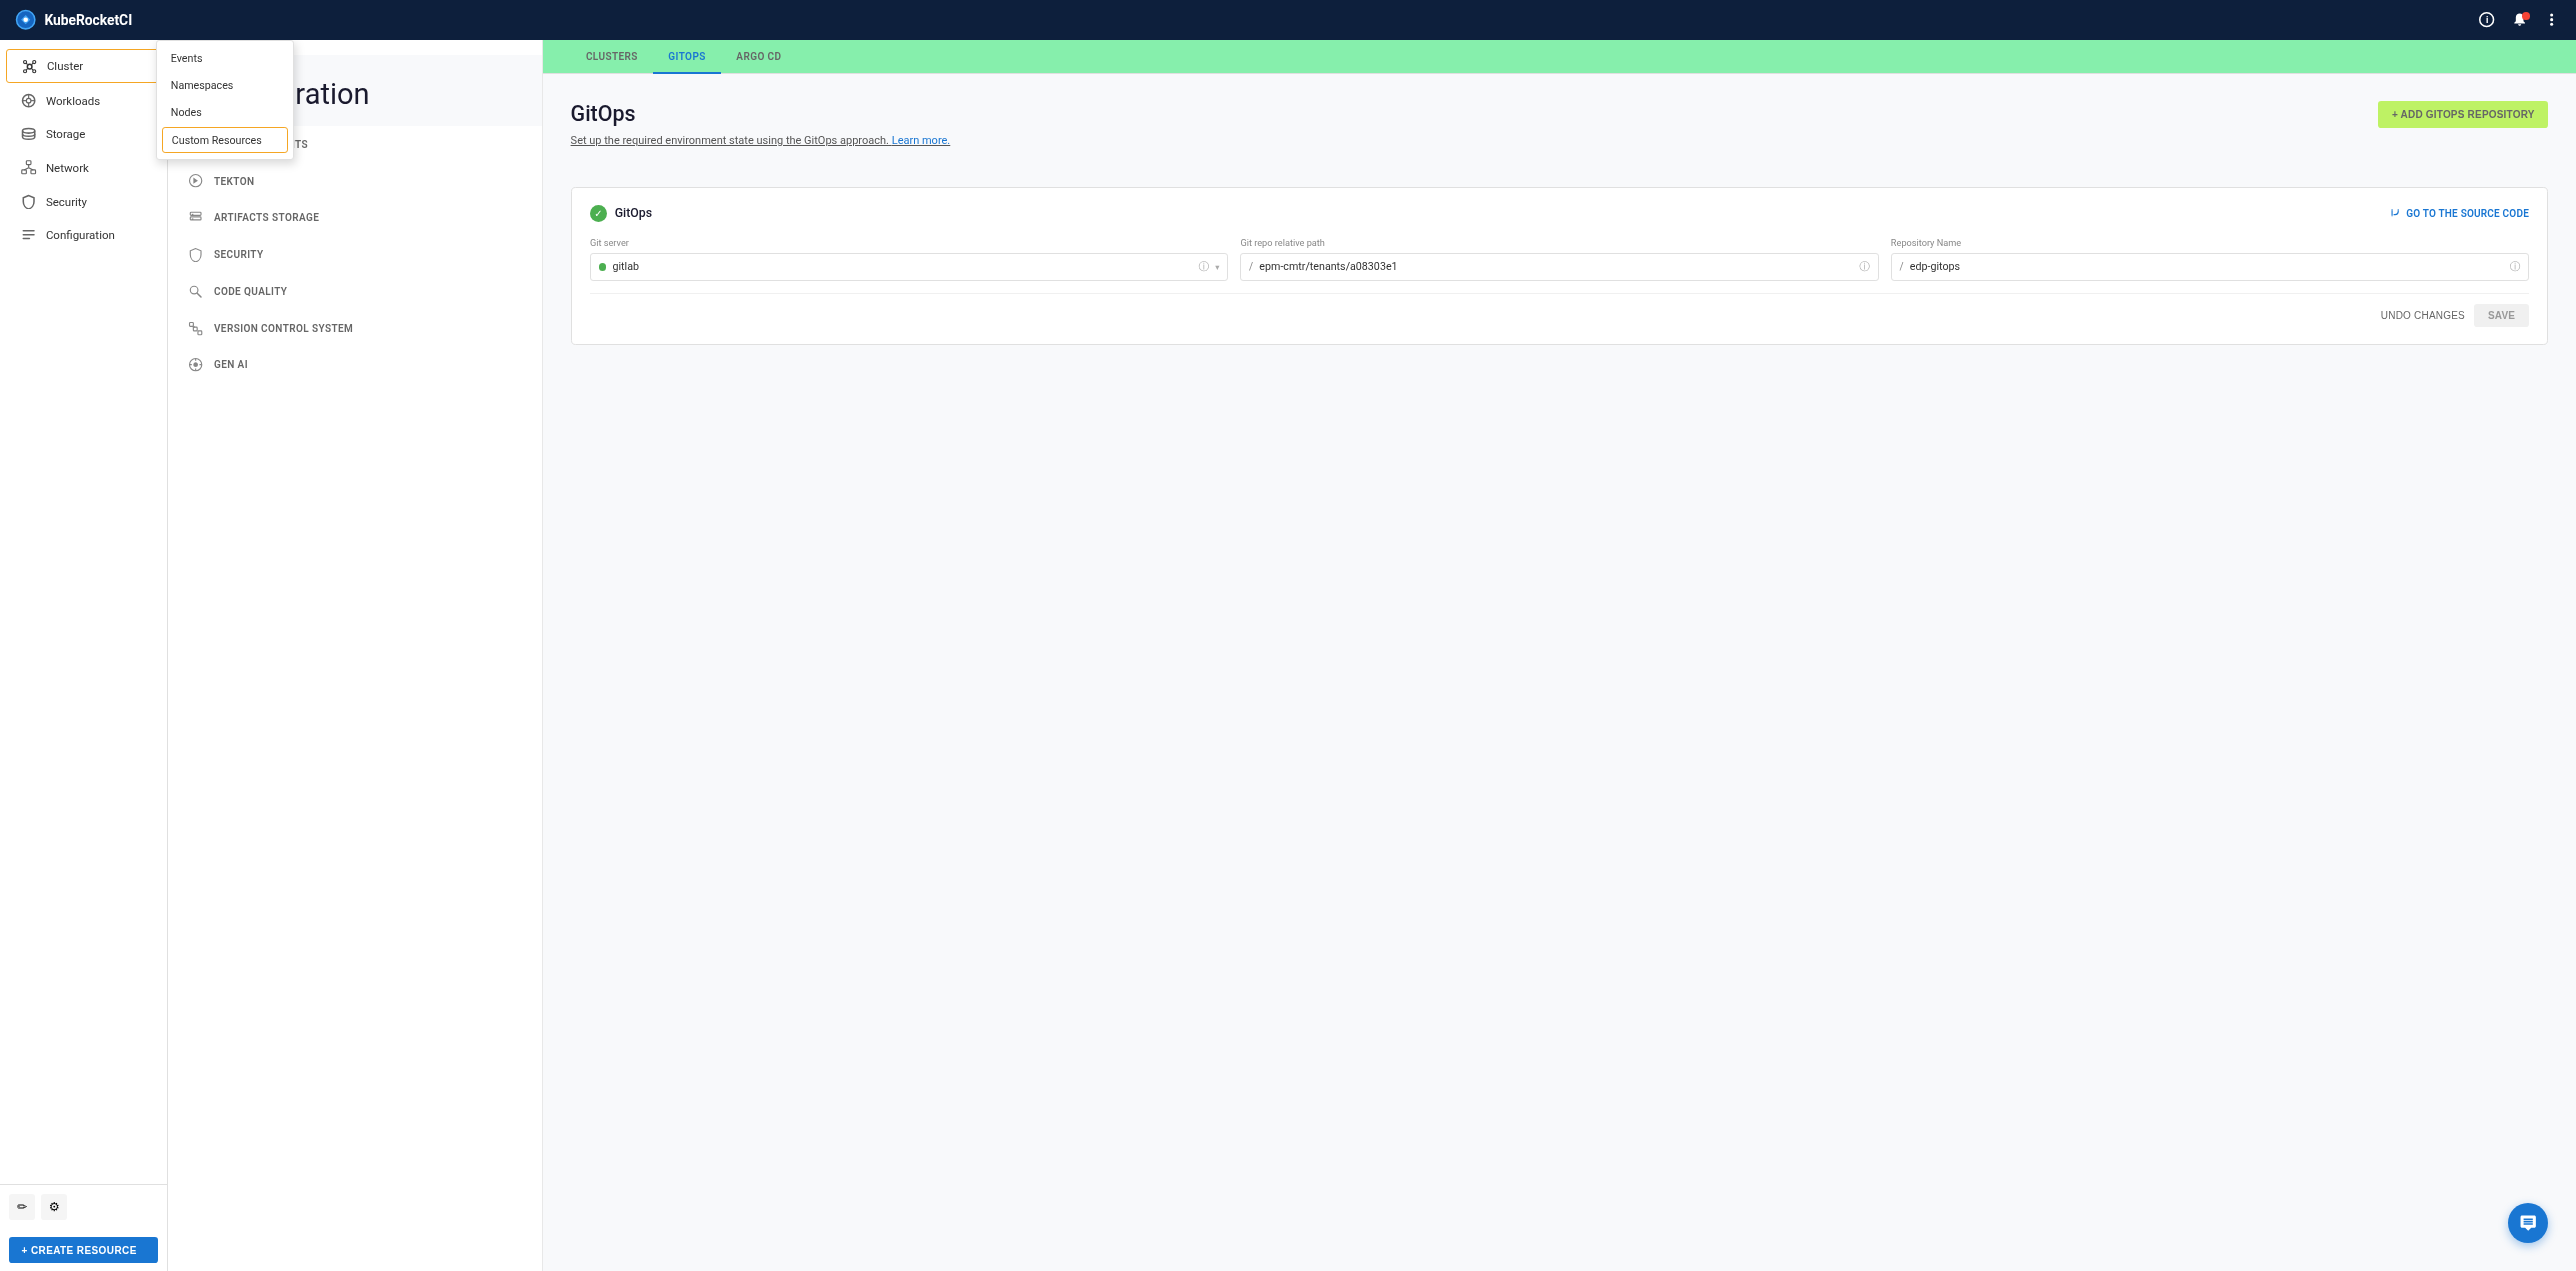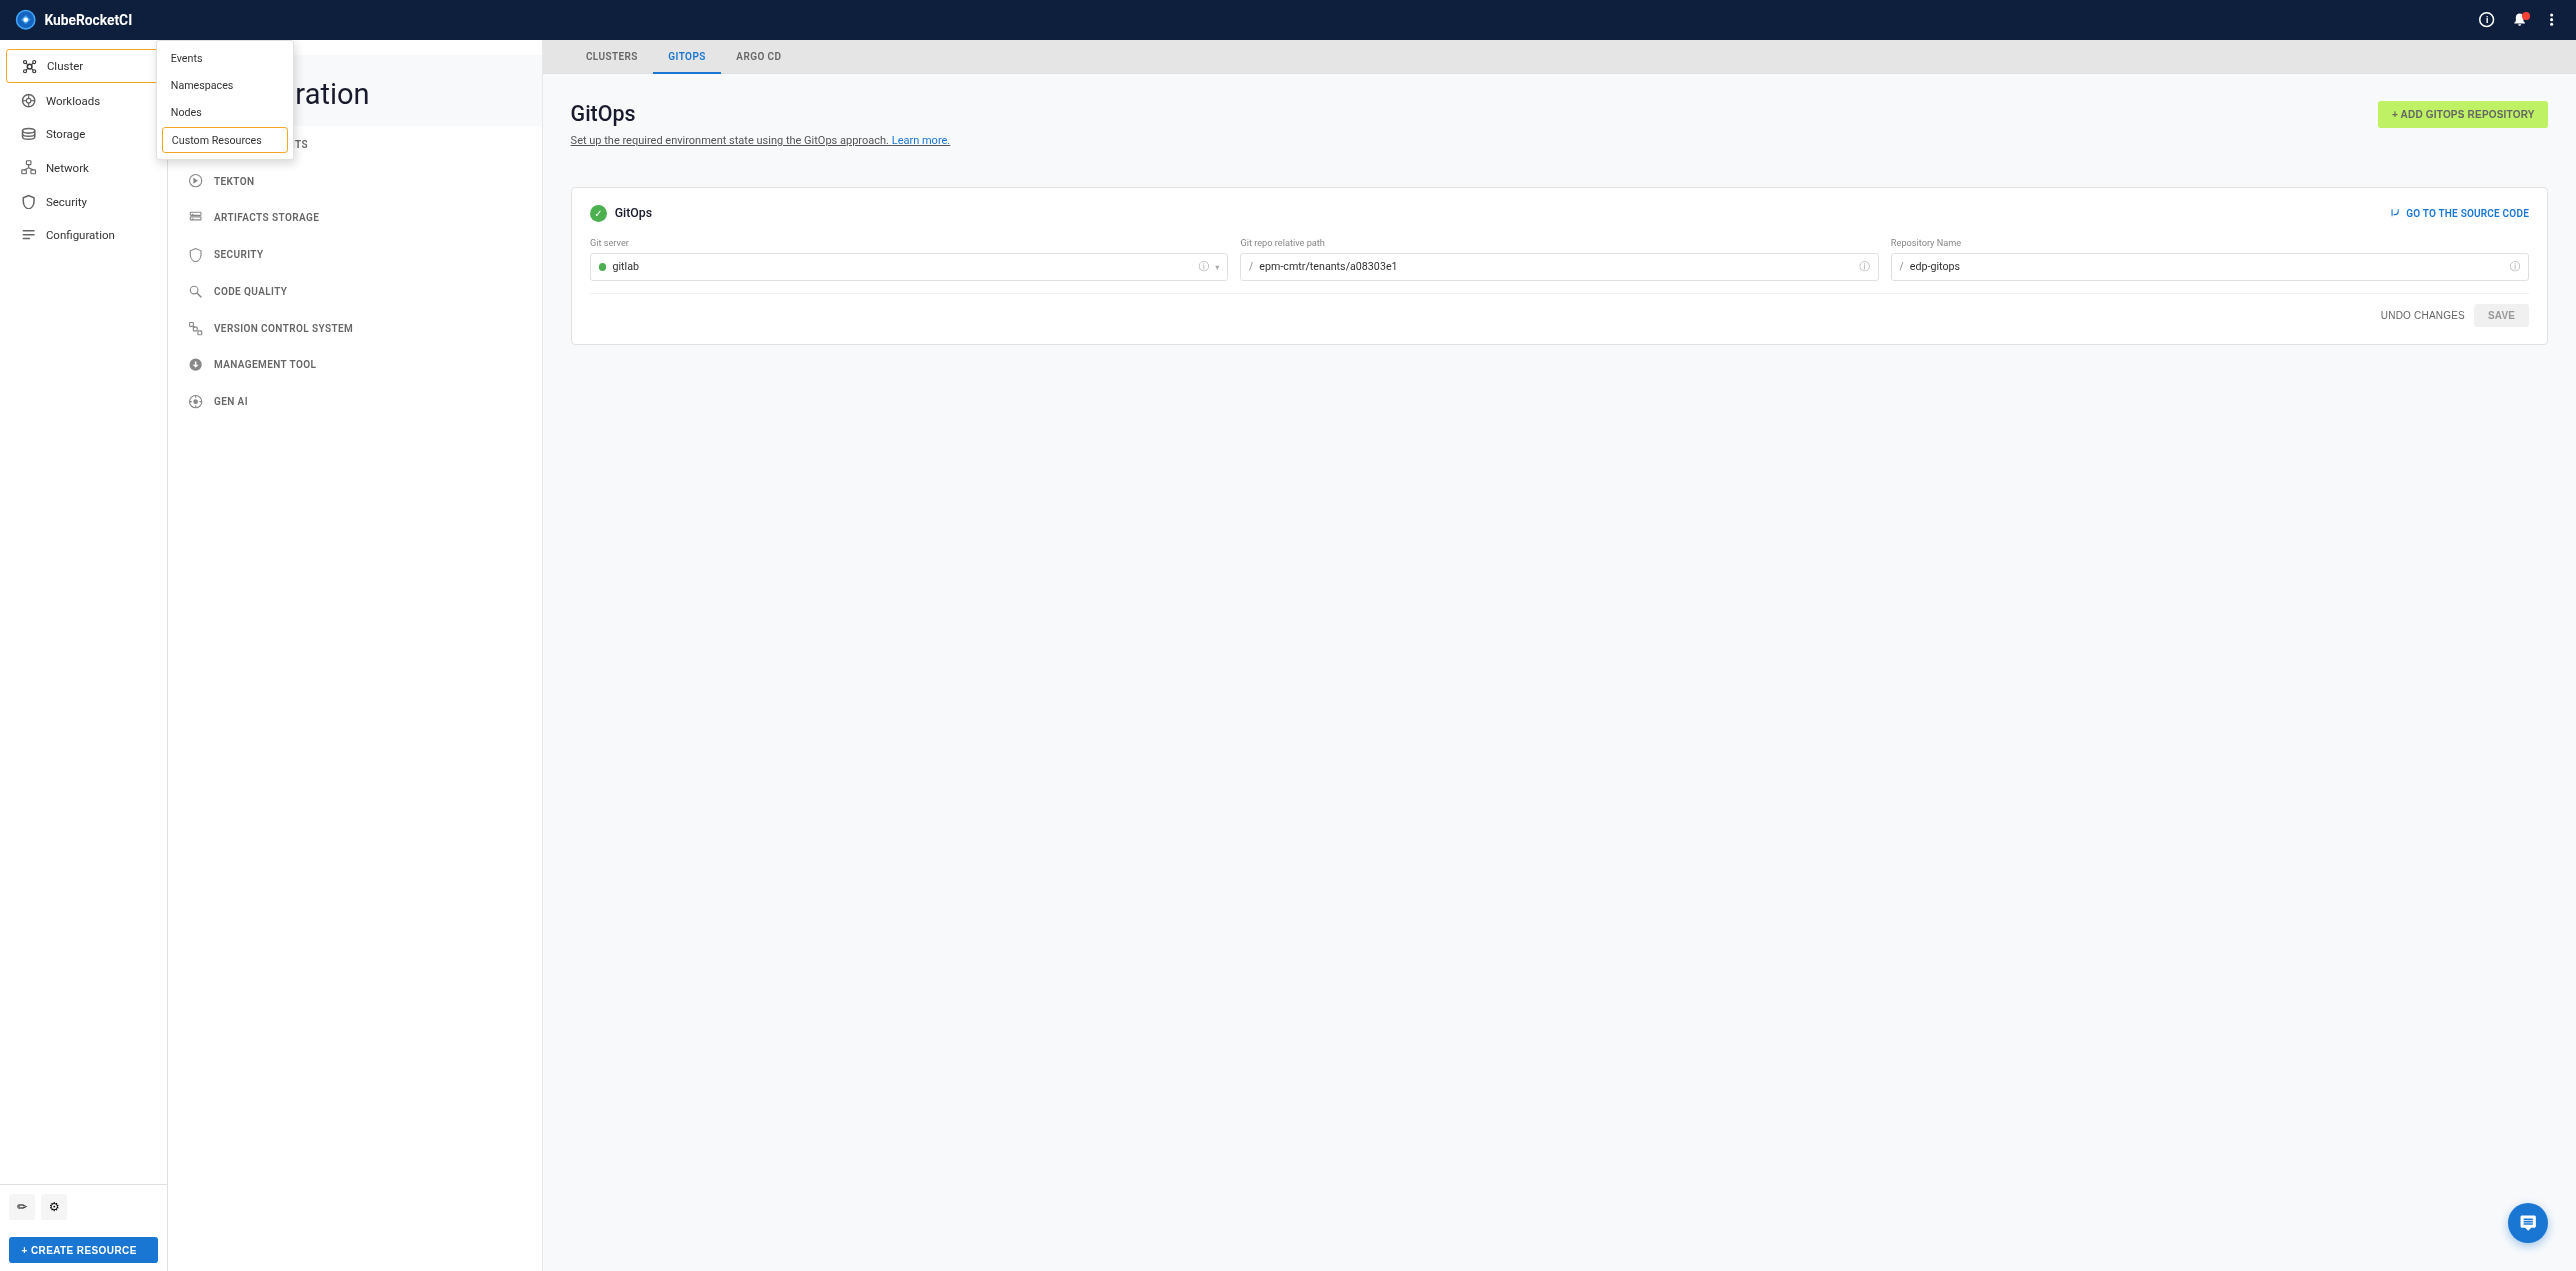--- a/index.html
+++ b/index.html
@@ -212,21 +212,21 @@
     .right-content {
       flex: 1;
       padding: 0;
       background: #f8f9fb;
     }
 
     
     .tabs-bar {
       display: flex;
       border-bottom: 1.5px solid #e0e0e0;
-      background: #e5e5e5;
+      background: #86efac;
       padding: 0 27.6px;
       align-items: flex-end;
     }
     .tab {
       padding: 10.7px 15.3px;
       cursor: pointer;
       font-size: 10px;
       font-weight: 600;
       color: #666;
       letter-spacing: 0.4px;
@@ -607,28 +607,20 @@
             <svg width="15.3" height="15.3" viewBox="0 0 20 20">
                 <rect x="2" y="2" width="5" height="5" rx="1" fill="none" stroke="#888" stroke-width="1.5"></rect>
                 <rect x="7" y="8" width="5" height="5" rx="1" fill="none" stroke="#888" stroke-width="1.5"></rect>
                 <rect x="13" y="13" width="5" height="5" rx="1" fill="none" stroke="#888" stroke-width="1.5"></rect>
                 <line x1="5" y1="7" x2="9" y2="8" stroke="#888" stroke-width="1.5"></line>
               </svg>
           </div>
           <span>VERSION CONTROL SYSTEM</span>
         </div>
 
-        <div class="left-nav-item">
-          <div class="left-nav-icon">
-            <svg width="15.3" height="15.3" viewBox="0 0 20 20">
-                <path d="M10 2a8 8 0 100 16A8 8 0 0010 2zm0 12l-4-4h3V6h2v4h3l-4 4z" fill="#888"></path>
-              </svg>
-          </div>
-          <span>MANAGEMENT TOOL</span>
-        </div>
 
         <div class="left-nav-item">
           <div class="left-nav-icon">
             <svg width="15.3" height="15.3" viewBox="0 0 20 20">
                 <circle cx="10" cy="10" r="8" fill="none" stroke="#888" stroke-width="1.5"></circle>
                 <path d="M7 10c0-1.7 1.3-3 3-3s3 1.3 3 3-1.3 3-3 3-3-1.3-3-3z" fill="#888"></path>
                 <path d="M10 2v3M10 15v3M2 10h3M15 10h3" stroke="#888" stroke-width="1.5"></path>
               </svg>
           </div>
           <span>GEN AI</span>

